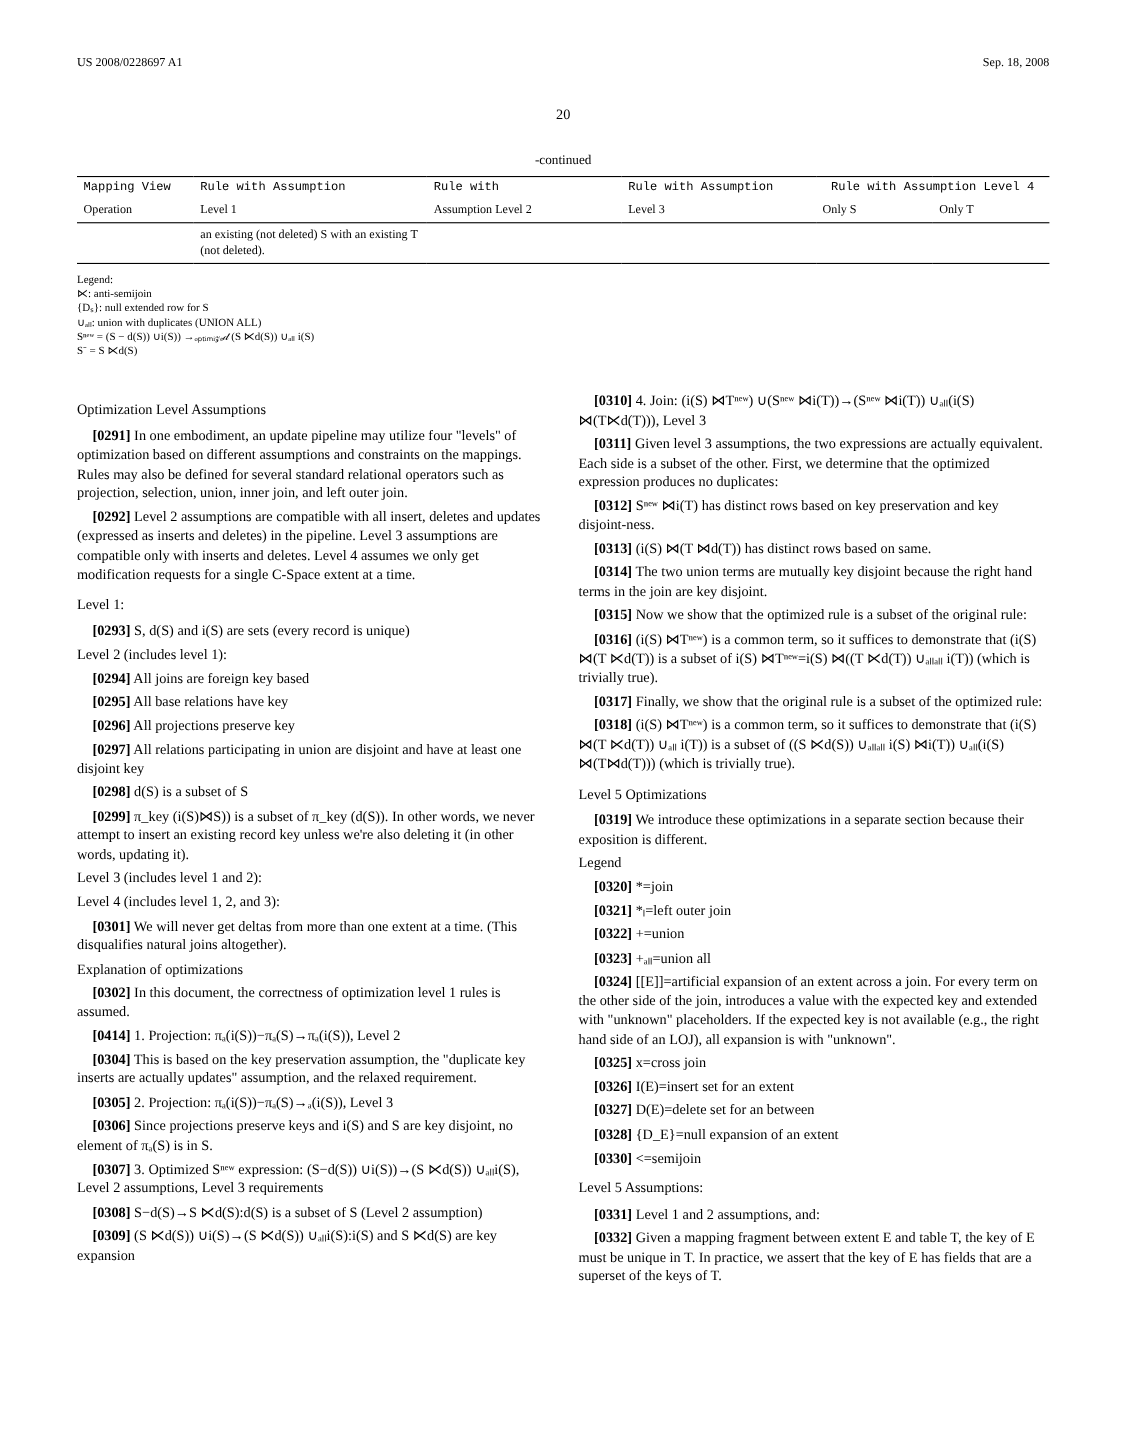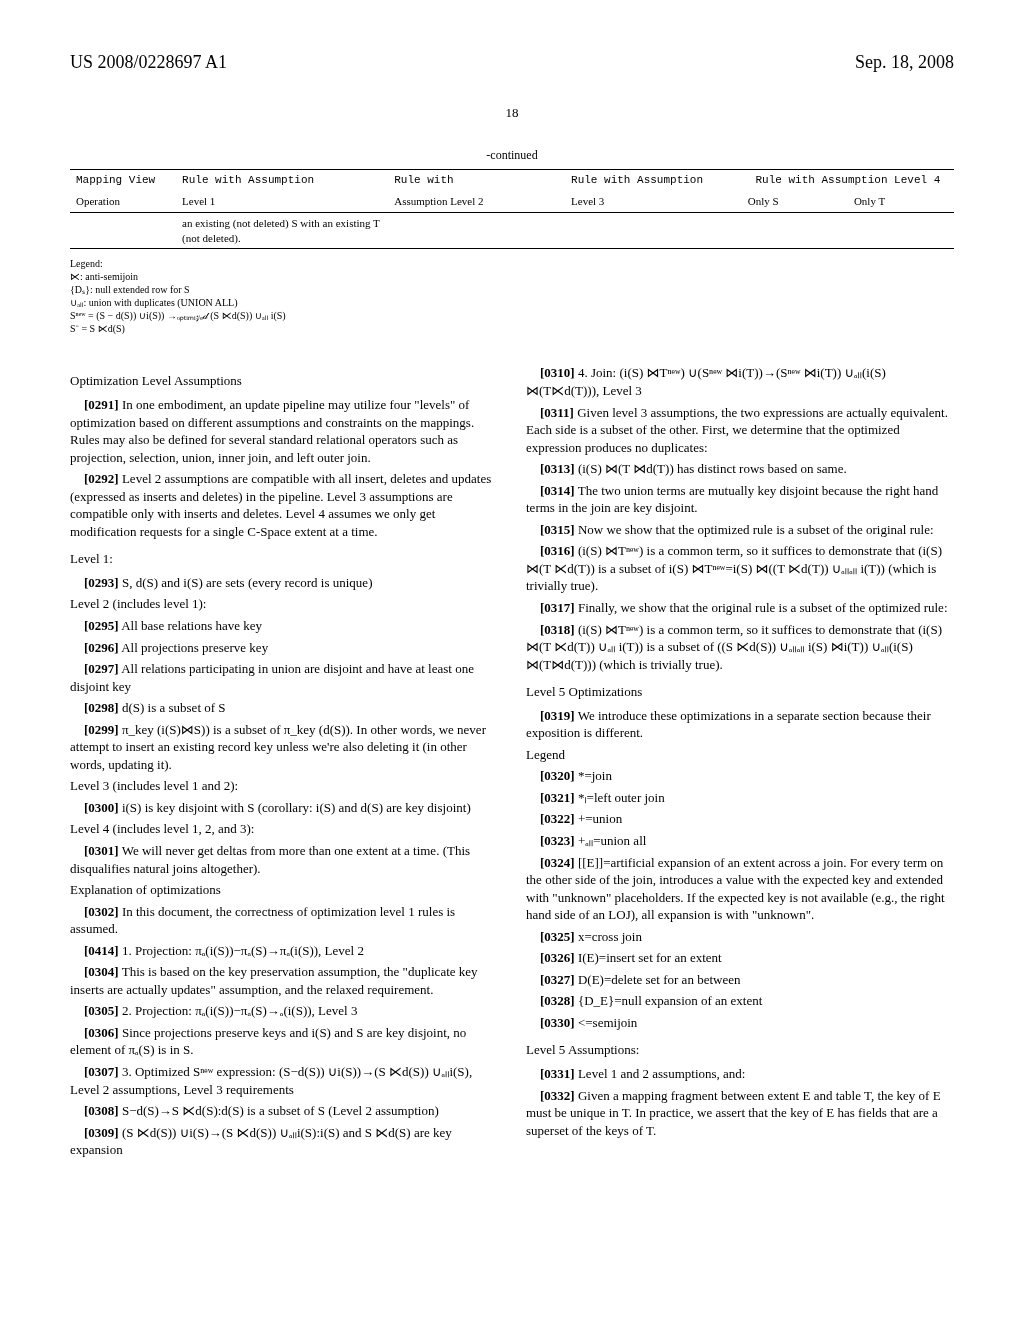--- a/index.html
+++ b/index.html
@@ -9,21 +9,21 @@
     margin: 0;
     padding: 50px 70px;
     color: #000;
     background: #fff;
     width: 1024px;
     box-sizing: border-box;
   }
   .header-row {
     display: flex;
     justify-content: space-between;
-    font-size: 18px;
+    font-size: 11px;
     margin-bottom: 30px;
   }
   .pagenum {
     text-align: center;
     font-size: 13px;
     margin-bottom: 25px;
   }
   table.cont {
     width: 100%;
     border-collapse: collapse;
@@ -68,21 +68,21 @@
   .indent { text-indent: 14px; }
 </style>
 </head>
 <body>
 
 <div class="header-row">
   <div>US 2008/0228697 A1</div>
   <div>Sep. 18, 2008</div>
 </div>
 
-<div class="pagenum">18</div>
+<div class="pagenum">20</div>
 
 <table class="cont">
   <caption>-continued</caption>
   <tbody>
       <tr class="toprule">
     <th style="width:12%">Mapping View</th>
     <th style="width:24%">Rule with Assumption</th>
     <th style="width:20%">Rule with</th>
     <th style="width:20%">Rule with Assumption</th>
     <th colspan="2" style="text-align:center">Rule with Assumption Level 4</th>
@@ -118,43 +118,44 @@
 <div class="cols">
   <div class="col">
     <p class="sec-title">Optimization Level Assumptions</p>
 
     <p class="indent"><span class="para-num">[0291]</span> <span>In one embodiment, an update pipeline may utilize four "levels" of optimization based on different assumptions and constraints on the mappings. Rules may also be defined for several standard relational operators such as projection, selection, union, inner join, and left outer join.</span></p>
     <p class="indent"><span class="para-num">[0292]</span> <span>Level 2 assumptions are compatible with all insert, deletes and updates (expressed as inserts and deletes) in the pipeline. Level 3 assumptions are compatible only with inserts and deletes. Level 4 assumes we only get modification requests for a single C-Space extent at a time.</span></p>
 
     <p class="sub-title">Level 1:</p>
     <p class="indent"><span class="para-num">[0293]</span> <span>S, d(S) and i(S) are sets (every record is unique)</span></p>
     <p>Level 2 (includes level 1):</p>
+    <p class="indent"><span class="para-num">[0294]</span> <span>All joins are foreign key based</span></p>
     <p class="indent"><span class="para-num">[0295]</span> <span>All base relations have key</span></p>
     <p class="indent"><span class="para-num">[0296]</span> <span>All projections preserve key</span></p>
     <p class="indent"><span class="para-num">[0297]</span> <span>All relations participating in union are disjoint and have at least one disjoint key</span></p>
     <p class="indent"><span class="para-num">[0298]</span> <span>d(S) is a subset of S</span></p>
     <p class="indent"><span class="para-num">[0299]</span> <span>π_key (i(S)⋈S)) is a subset of π_key (d(S)). In other words, we never attempt to insert an existing record key unless we're also deleting it (in other words, updating it).</span></p>
     <p>Level 3 (includes level 1 and 2):</p>
-    <p class="indent"><span class="para-num">[0300]</span> <span>i(S) is key disjoint with S (corollary: i(S) and d(S) are key disjoint)</span></p>
     <p>Level 4 (includes level 1, 2, and 3):</p>
     <p class="indent"><span class="para-num">[0301]</span> <span>We will never get deltas from more than one extent at a time. (This disqualifies natural joins altogether).</span></p>
     <p>Explanation of optimizations</p>
     <p class="indent"><span class="para-num">[0302]</span> <span>In this document, the correctness of optimization level 1 rules is assumed.</span></p>
     <p class="indent"><span class="para-num">[0414]</span> <span>1. Projection: πₐ(i(S))−πₐ(S)→πₐ(i(S)), Level 2</span></p>
     <p class="indent"><span class="para-num">[0304]</span> <span>This is based on the key preservation assumption, the "duplicate key inserts are actually updates" assumption, and the relaxed requirement.</span></p>
     <p class="indent"><span class="para-num">[0305]</span> <span>2. Projection: πₐ(i(S))−πₐ(S)→ₐ(i(S)), Level 3</span></p>
     <p class="indent"><span class="para-num">[0306]</span> <span>Since projections preserve keys and i(S) and S are key disjoint, no element of πₐ(S) is in S.</span></p>
     <p class="indent"><span class="para-num">[0307]</span> <span>3. Optimized Sⁿᵉʷ expression: (S−d(S)) ∪i(S))→(S ⋉d(S)) ∪ₐₗₗi(S), Level 2 assumptions, Level 3 requirements</span></p>
     <p class="indent"><span class="para-num">[0308]</span> <span>S−d(S)→S ⋉d(S):d(S) is a subset of S (Level 2 assumption)</span></p>
     <p class="indent"><span class="para-num">[0309]</span> <span>(S ⋉d(S)) ∪i(S)→(S ⋉d(S)) ∪ₐₗₗi(S):i(S) and S ⋉d(S) are key expansion</span></p>
   </div>
 
   <div class="col">
     <p class="indent"><span class="para-num">[0310]</span> <span>4. Join: (i(S) ⋈Tⁿᵉʷ) ∪(Sⁿᵉʷ ⋈i(T))→(Sⁿᵉʷ ⋈i(T)) ∪ₐₗₗ(i(S) ⋈(T⋉d(T))), Level 3</span></p>
     <p class="indent"><span class="para-num">[0311]</span> <span>Given level 3 assumptions, the two expressions are actually equivalent. Each side is a subset of the other. First, we determine that the optimized expression produces no duplicates:</span></p>
+    <p class="indent"><span class="para-num">[0312]</span> <span>Sⁿᵉʷ ⋈i(T) has distinct rows based on key preservation and key disjoint-ness.</span></p>
     <p class="indent"><span class="para-num">[0313]</span> <span>(i(S) ⋈(T ⋈d(T)) has distinct rows based on same.</span></p>
     <p class="indent"><span class="para-num">[0314]</span> <span>The two union terms are mutually key disjoint because the right hand terms in the join are key disjoint.</span></p>
     <p class="indent"><span class="para-num">[0315]</span> <span>Now we show that the optimized rule is a subset of the original rule:</span></p>
     <p class="indent"><span class="para-num">[0316]</span> <span>(i(S) ⋈Tⁿᵉʷ) is a common term, so it suffices to demonstrate that (i(S) ⋈(T ⋉d(T)) is a subset of i(S) ⋈Tⁿᵉʷ=i(S) ⋈((T ⋉d(T)) ∪ₐₗₗₐₗₗ i(T)) (which is trivially true).</span></p>
     <p class="indent"><span class="para-num">[0317]</span> <span>Finally, we show that the original rule is a subset of the optimized rule:</span></p>
     <p class="indent"><span class="para-num">[0318]</span> <span>(i(S) ⋈Tⁿᵉʷ) is a common term, so it suffices to demonstrate that (i(S) ⋈(T ⋉d(T)) ∪ₐₗₗ i(T)) is a subset of ((S ⋉d(S)) ∪ₐₗₗₐₗₗ i(S) ⋈i(T)) ∪ₐₗₗ(i(S) ⋈(T⋈d(T))) (which is trivially true).</span></p>
 
     <p class="sub-title">Level 5 Optimizations</p>
     <p class="indent"><span class="para-num">[0319]</span> <span>We introduce these optimizations in a separate section because their exposition is different.</span></p>
 

